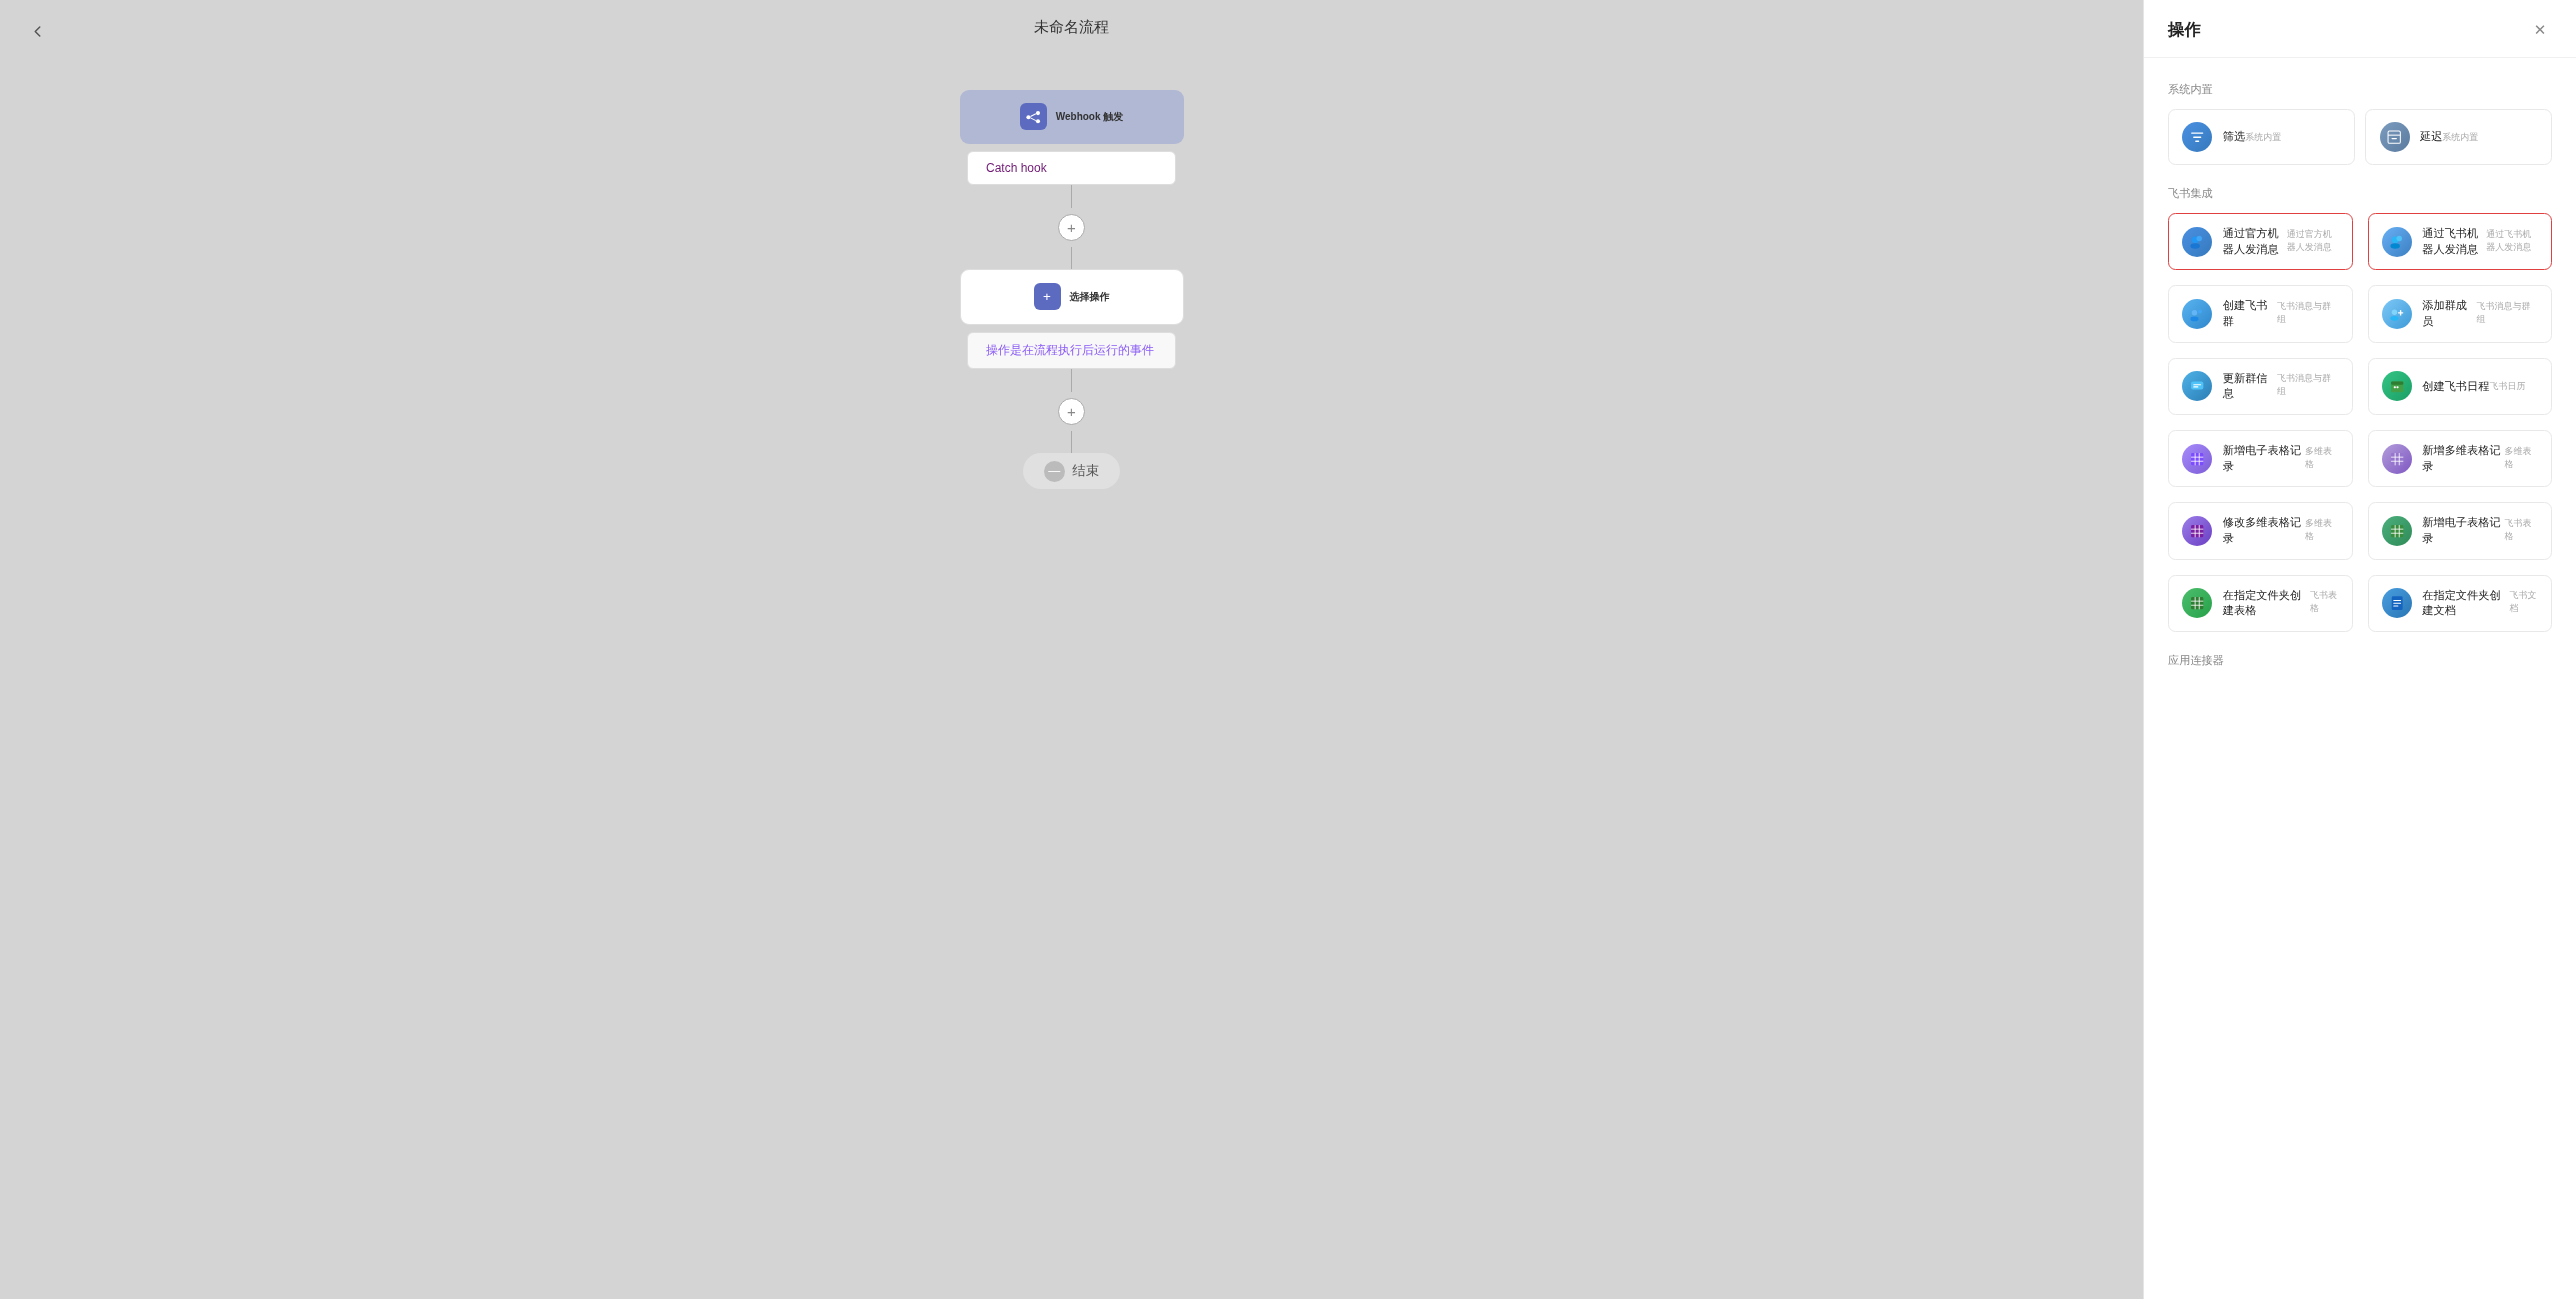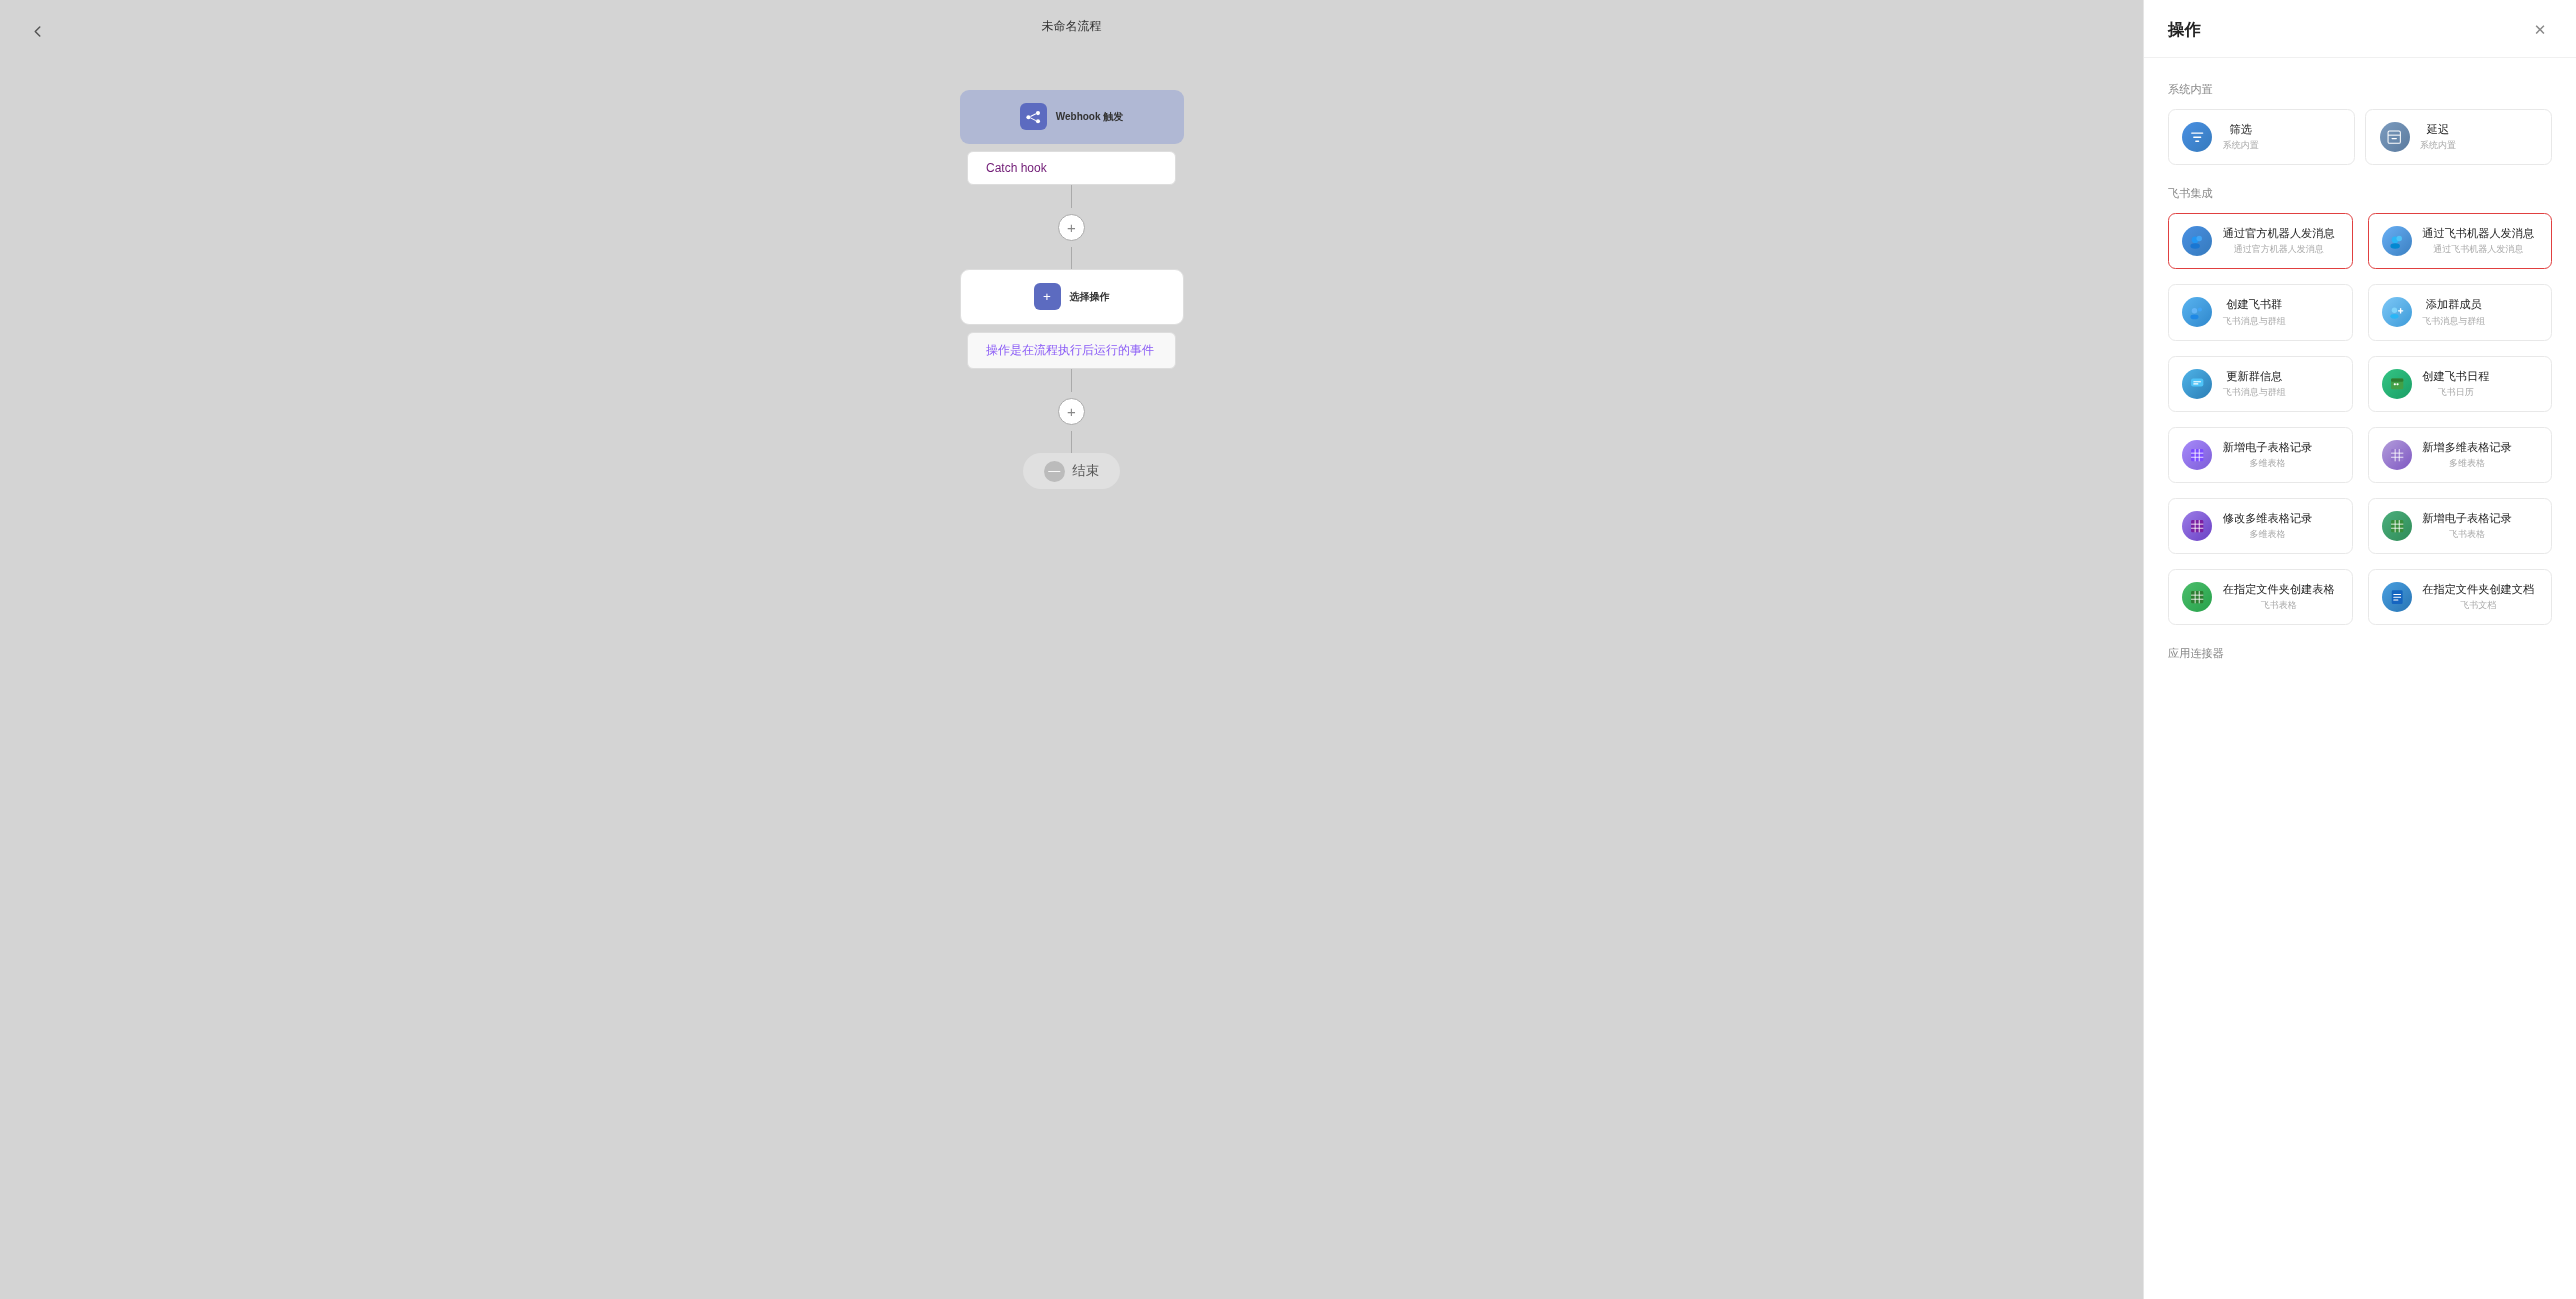--- a/index.html
+++ b/index.html
@@ -38,21 +38,21 @@
       justify-content: center;
       font-size: 16.4px;
       color: #555;
     }
 
     .page-title {
       position: absolute;
       top: 18px;
       left: 50%;
       transform: translateX(-50%);
-      font-size: 12px;
+      font-size: 15px;
       color: #333;
       font-weight: 500;
     }
 
     
     .flow-container {
       display: flex;
       flex-direction: column;
       align-items: center;
       gap: 0;
@@ -244,22 +244,20 @@
       border-radius: 50%;
       display: flex;
       align-items: center;
       justify-content: center;
       flex-shrink: 0;
       font-size: 15px;
     }
 
     .action-card-text {
       display: flex;
-      flex-direction: column;
-      align-items: center;
     }
 
     .action-card-title {
       font-size: 11.2px;
       font-weight: 500;
       color: #222;
       line-height: 1.4;
     }
 
     .action-card-sub {

